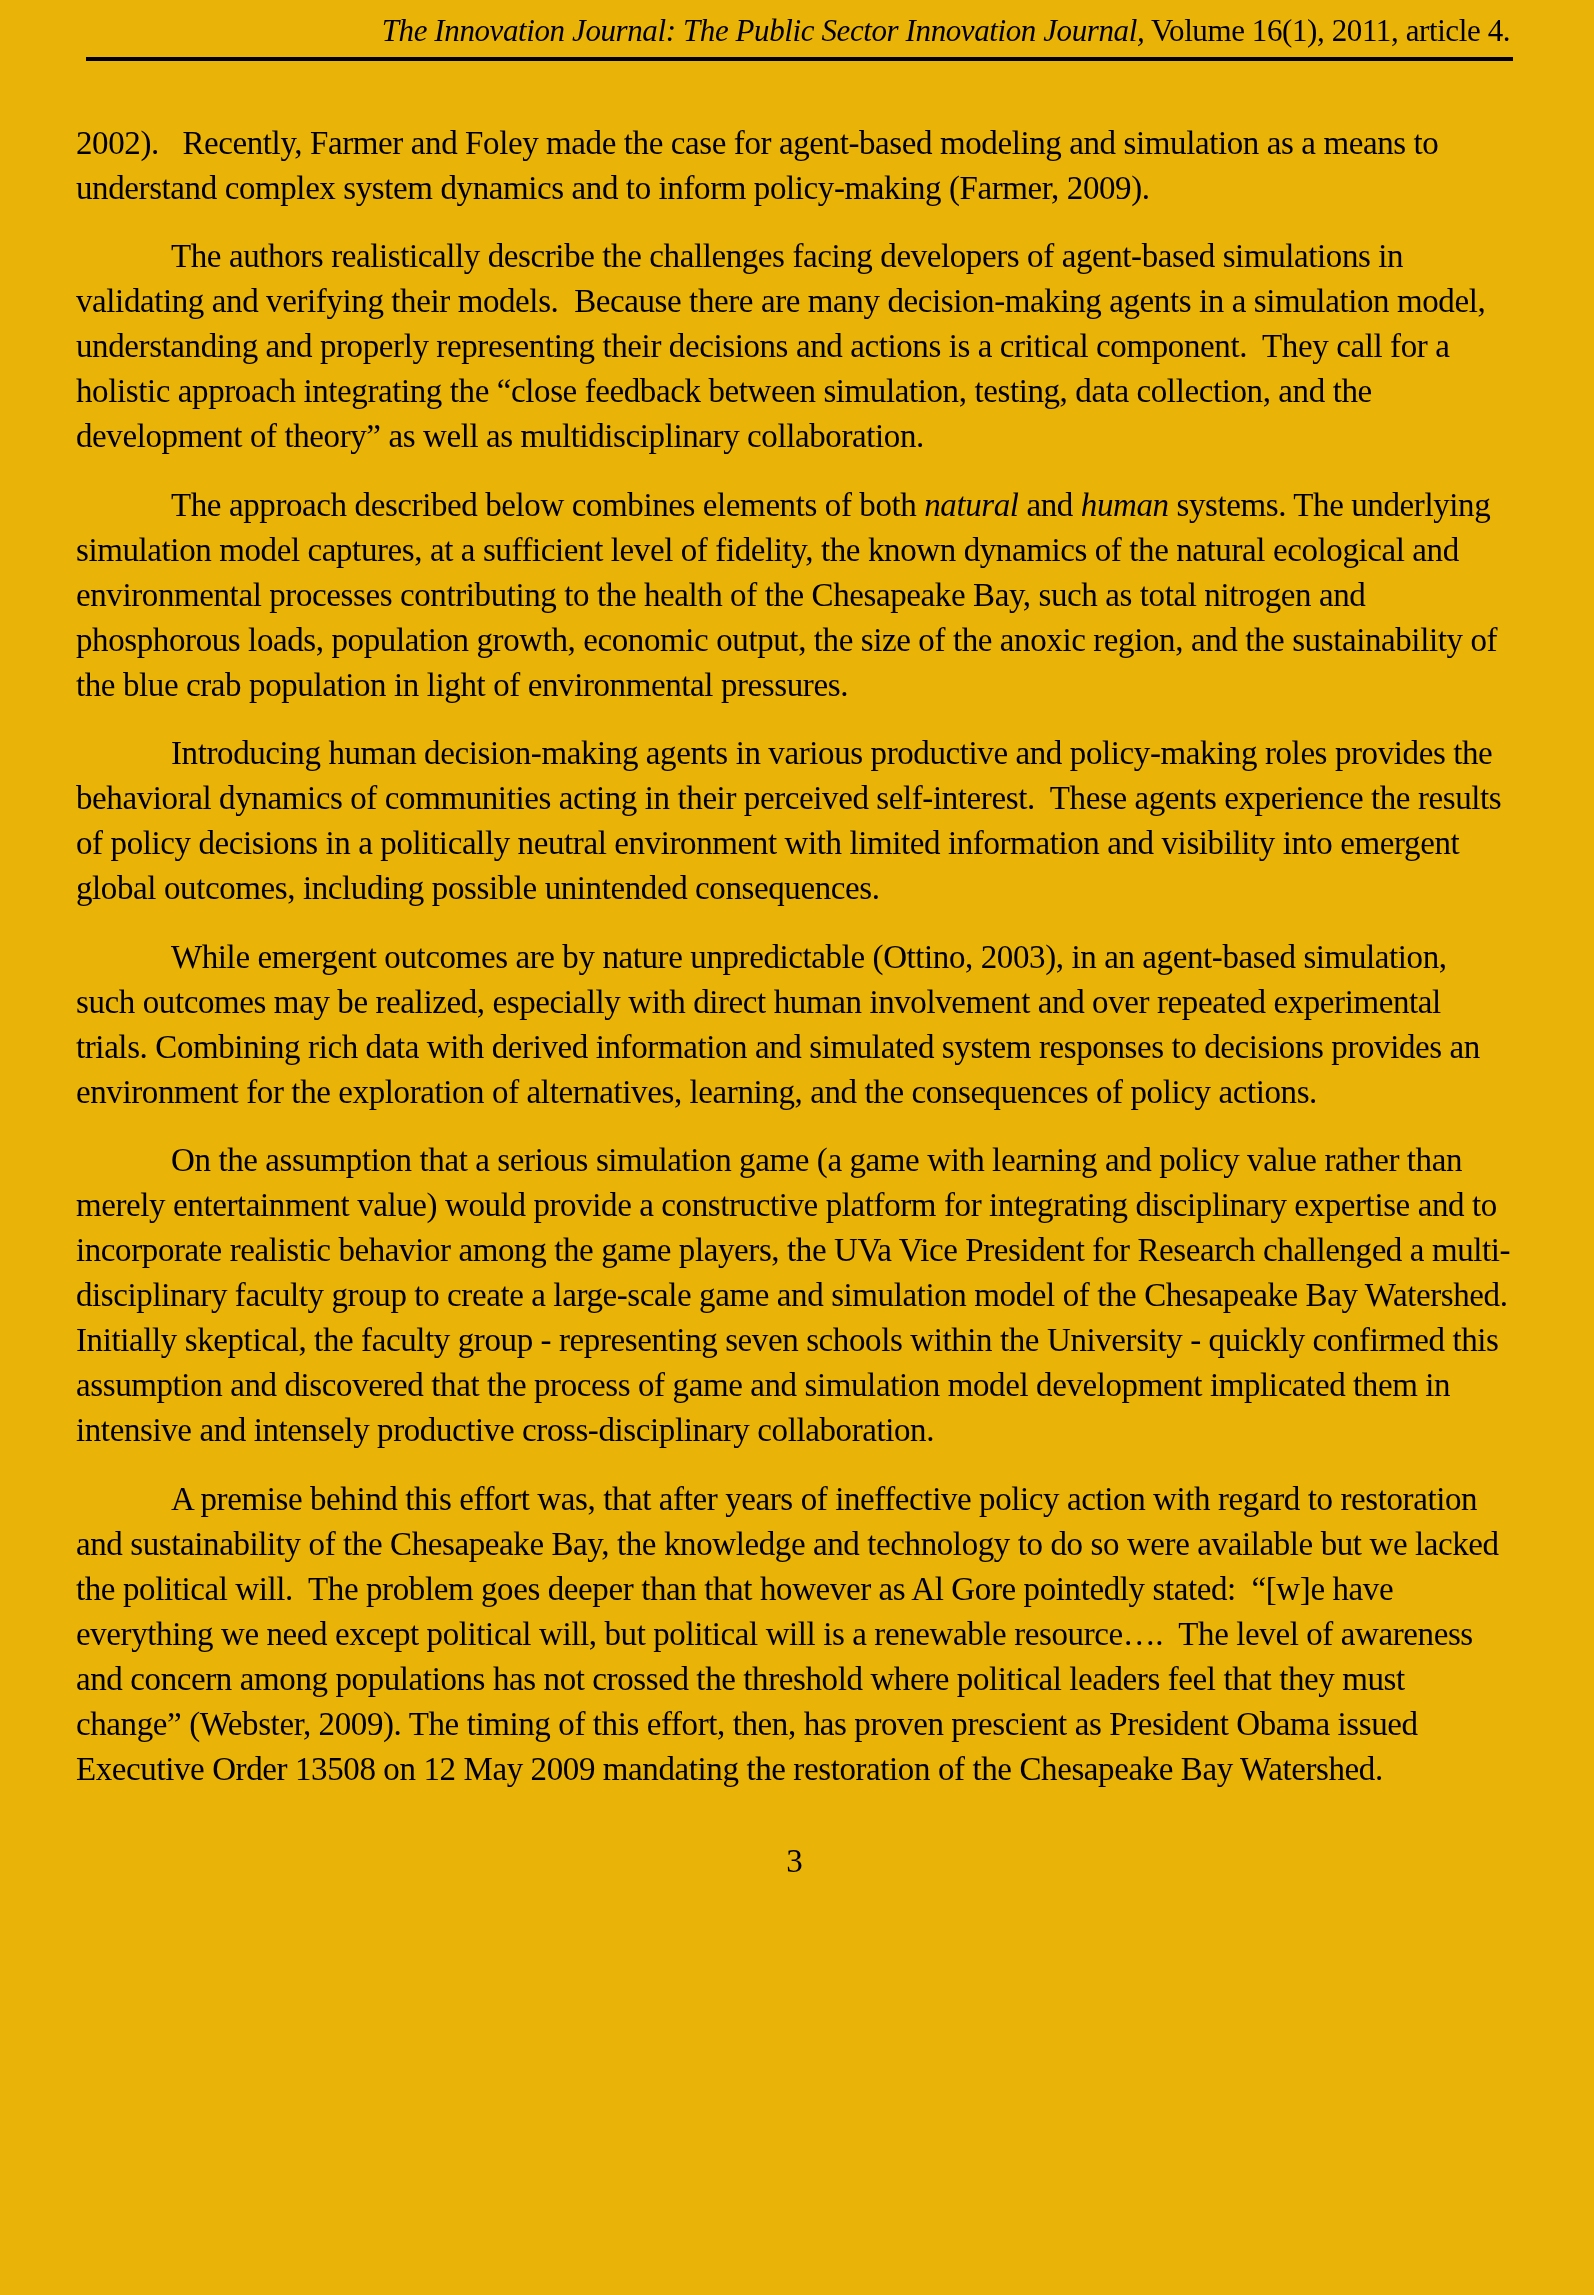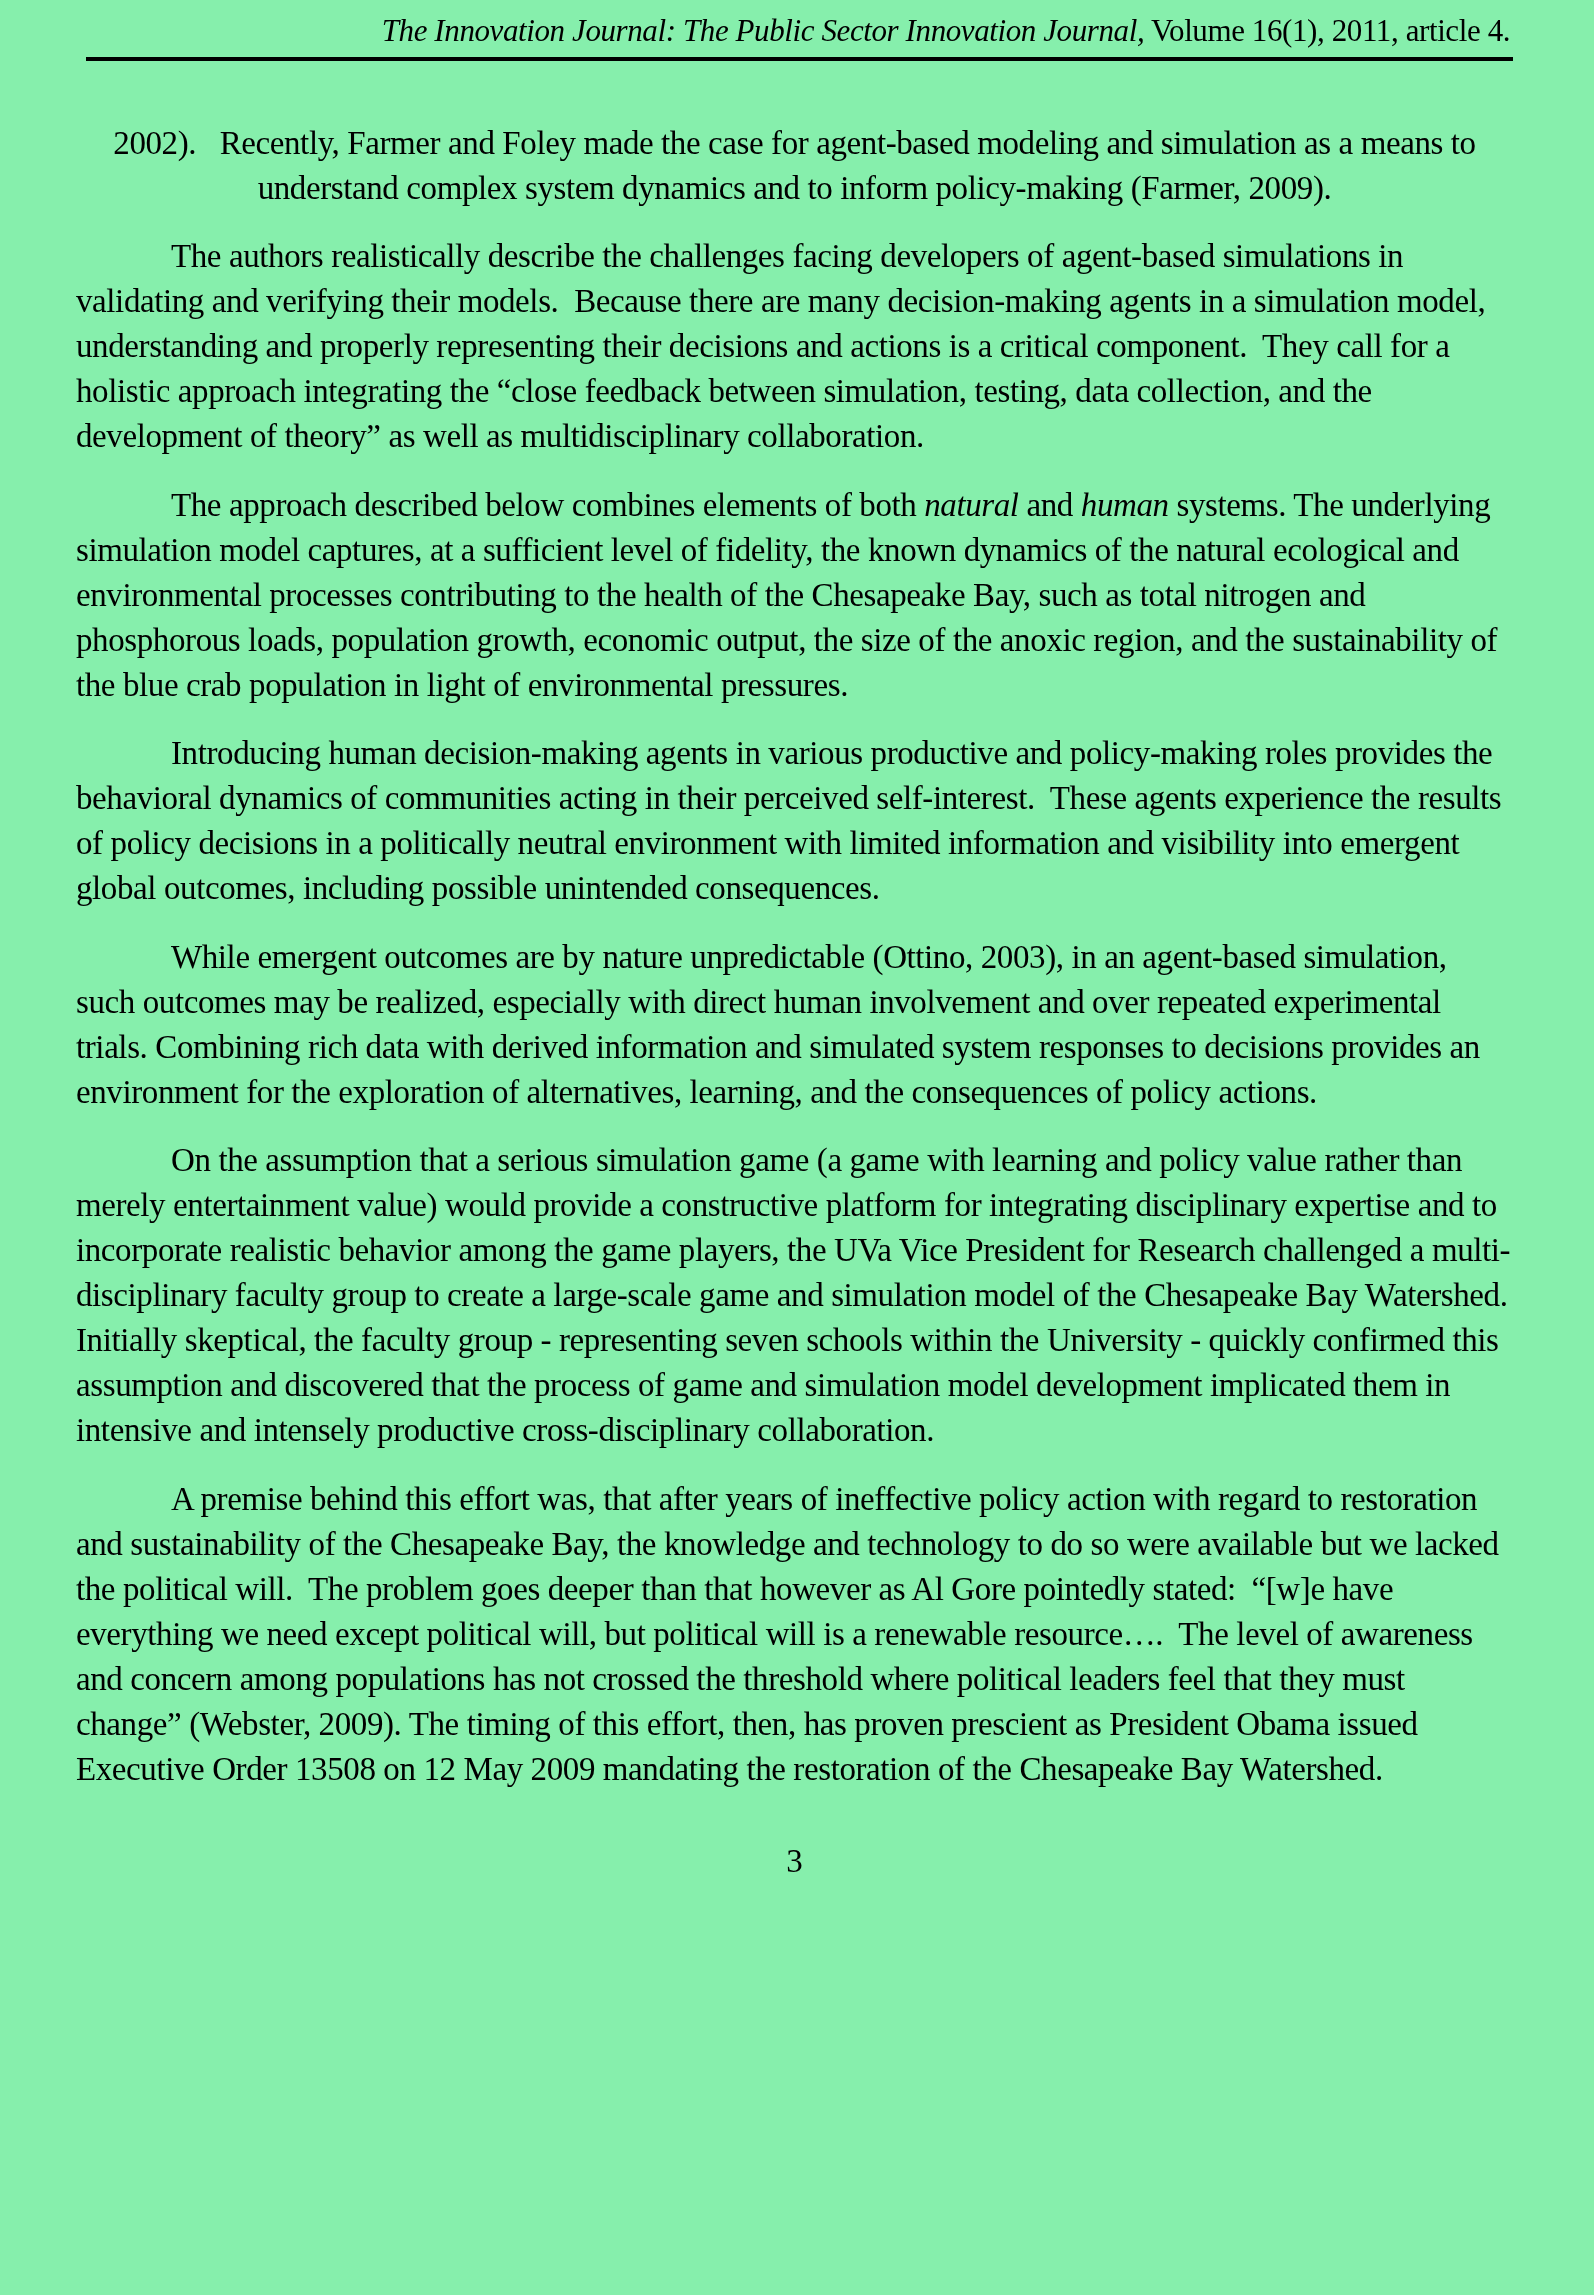--- a/index.html
+++ b/index.html
@@ -1,21 +1,21 @@
 <!DOCTYPE html>
 <html style="font-size:11.7px"><head>
 <meta charset="utf-8">
 <style>
   html, body { margin: 0; padding: 0; background: #ffffff; }
   .page {
     position: relative;
     width: 1594px;
     height: 2295px;
     box-sizing: border-box;
-    background: #86efac;
+    background: #eab308;
     color: #000000;
     font-family: "Liberation Serif", "DejaVu Serif", serif;
     padding: 11.7px 81px 0 76px;
     overflow: hidden;
   }
   .header {
     text-align: right;
     font-size: 31px;
     line-height: 38px;
     letter-spacing: -0.4px;
@@ -25,21 +25,21 @@
   }
   .header .it { font-style: italic; }
   .para {
     font-size: 33px;
     line-height: 45px;
     letter-spacing: -0.4px;
     margin: 23.5px 0 0 0;
     text-align: left;
     white-space: pre-wrap;
   }
-  .para.first { margin-top: 60px; text-align: center; }
+  .para.first { margin-top: 60px; }
   .para.indent { text-indent: 95px; }
   .para .it { font-style: italic; }
   h2.section-heading {
     font-size: 33px;
     line-height: 45px;
     letter-spacing: -0.4px;
     font-weight: bold;
     margin: 68px 0 0 0;
   }
   .page-footer { margin-top: 47px; }

